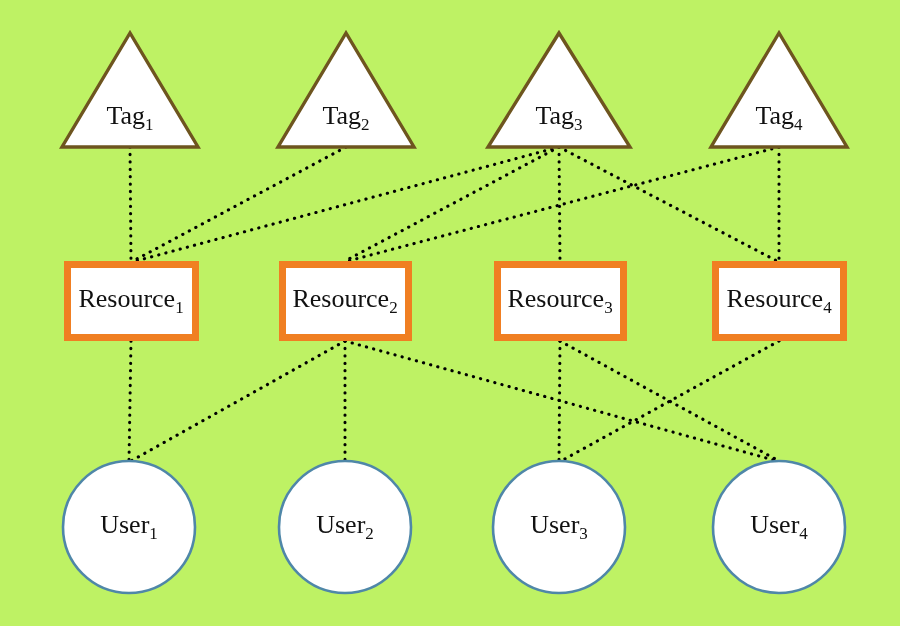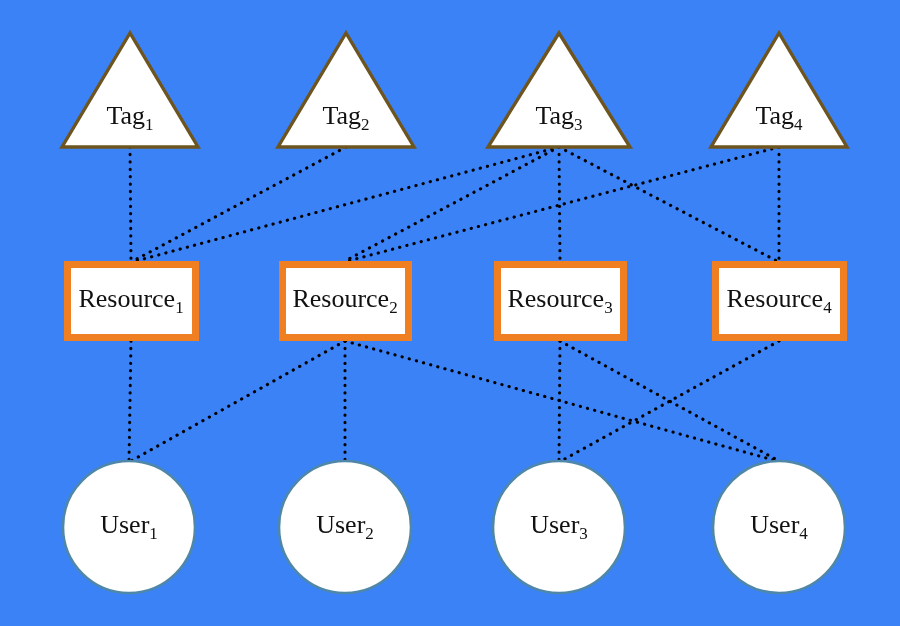--- a/index.html
+++ b/index.html
@@ -10,21 +10,21 @@
   body {
     width: 900px;
     height: 626px;
     font-family: "Liberation Serif", "DejaVu Serif", serif;
     overflow: hidden;
   }
   #diagram-root {
     position: relative;
     width: 900px;
     height: 626px;
-    background: #3b82f6;
+    background: #bef264;
   }
   #graph-svg {
     position: absolute;
     left: 0;
     top: 0;
     width: 900px;
     height: 626px;
     display: block;
   }
   .node-label {

